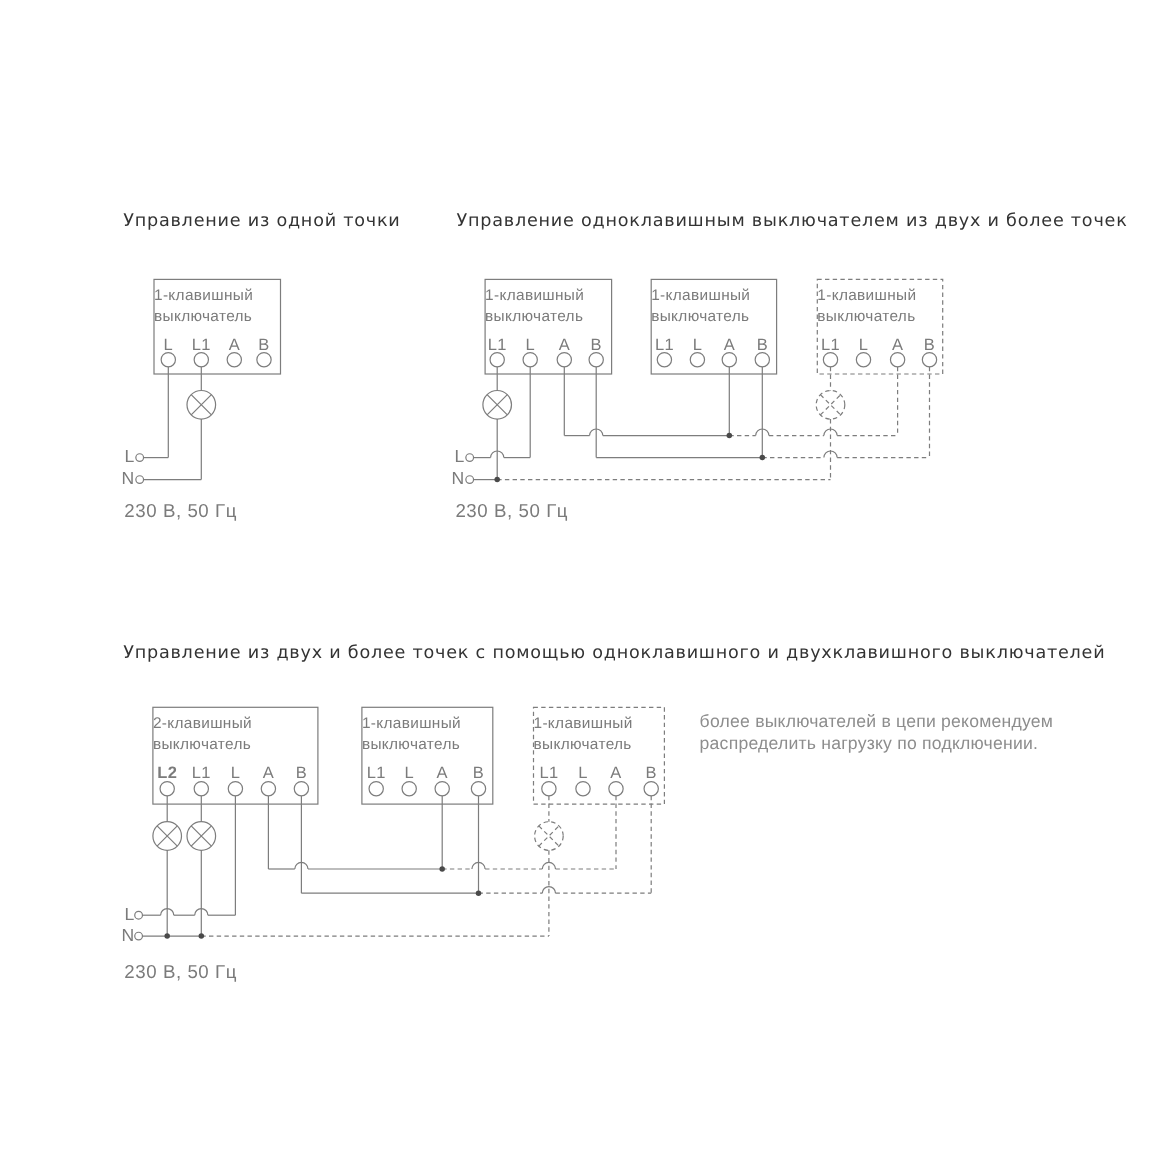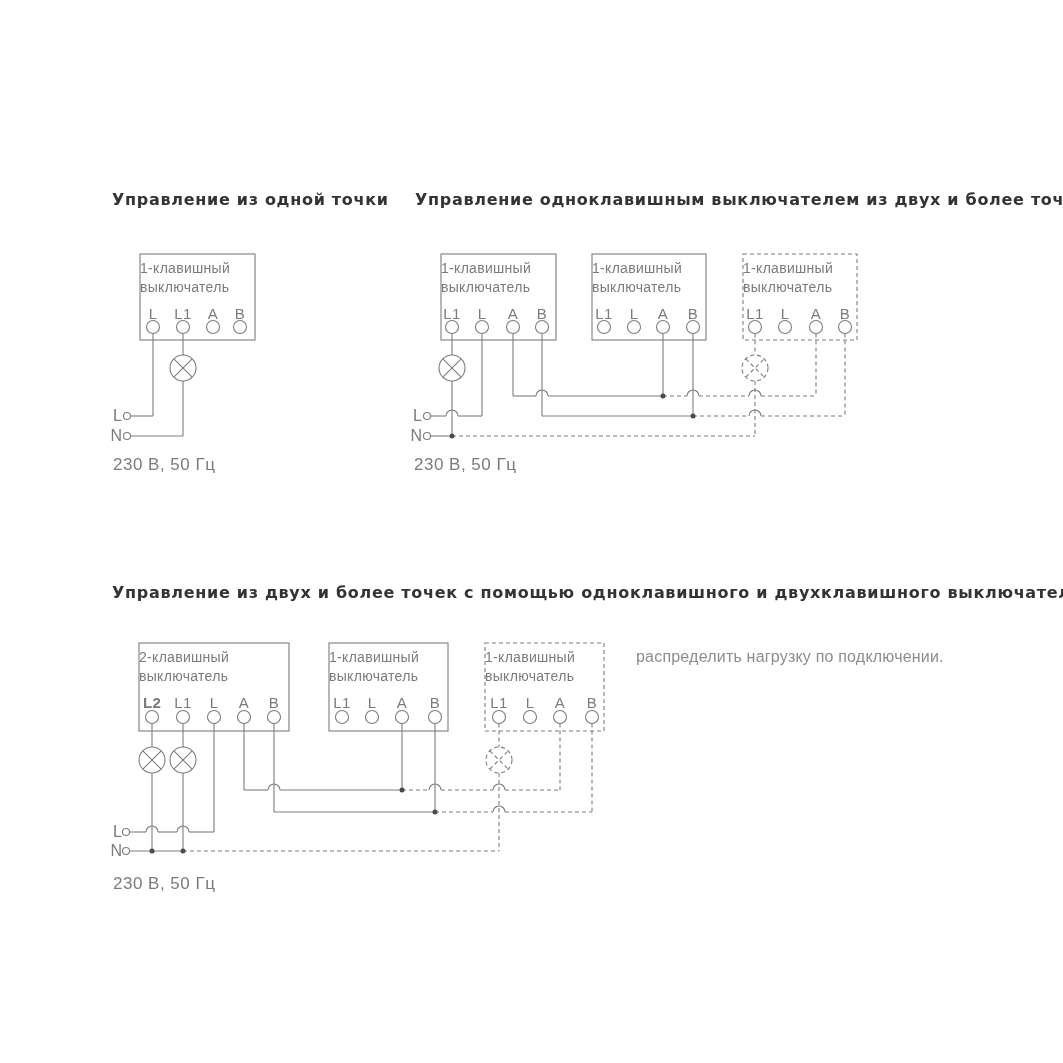--- a/index.html
+++ b/index.html
@@ -1,19 +1,19 @@
 <!DOCTYPE html>
 <html><head>
 <meta charset="utf-8">
 <style>
   html,body{margin:0;padding:0;}
   body{width:1063px;height:1063px;background:#ffffff;position:relative;overflow:hidden;
        font-family:"Liberation Sans",sans-serif;}
   .abs{position:absolute;}
-  .h{font-family:"DejaVu Sans",sans-serif;font-weight:700;font-size:16px;
+  .h{font-family:"DejaVu Sans",sans-serif;font-weight:400;font-size:16px;
      letter-spacing:0.7px;color:#333333;white-space:nowrap;}
   .dgm{position:absolute;}
   .dtext{font-family:"Liberation Sans",sans-serif;color:#7b7b7b;}
   .btitle{font-size:14px;line-height:18.5px;text-align:left;letter-spacing:0.3px;}
   .term{font-size:15px;transform:translateX(-50%);letter-spacing:0.3px;}
   .sup{font-size:16px;width:22px;text-align:right;line-height:16px;}
   .volt{font-size:17px;letter-spacing:0.5px;white-space:nowrap;}
   .note{font-size:16px;line-height:20px;color:#8d8d8d;letter-spacing:0.2px;white-space:nowrap;}
   svg{display:block;overflow:visible;}
   .w{stroke:#7d7d7d;stroke-width:1.1;fill:none;}
@@ -264,14 +264,15 @@
   <div class="abs dtext term" style="left:399px;top:58px;">L1</div>
   <div class="abs dtext term" style="left:430px;top:58px;">L</div>
   <div class="abs dtext term" style="left:460px;top:58px;">A</div>
   <div class="abs dtext term" style="left:492px;top:58px;">B</div>
   <div class="abs dtext sup" style="left:0;top:188px;">L</div>
   <div class="abs dtext sup" style="left:0;top:207px;">N</div>
   <div class="abs dtext volt" style="left:13px;top:238px;">230 В, 50 Гц</div>
 </div>
 
 <div class="abs note" style="left:636px;top:647px;">
+  <div>более выключателей в цепи рекомендуем</div>
   <div>распределить нагрузку по подключении.</div>
 </div>
 
 </body></html>

